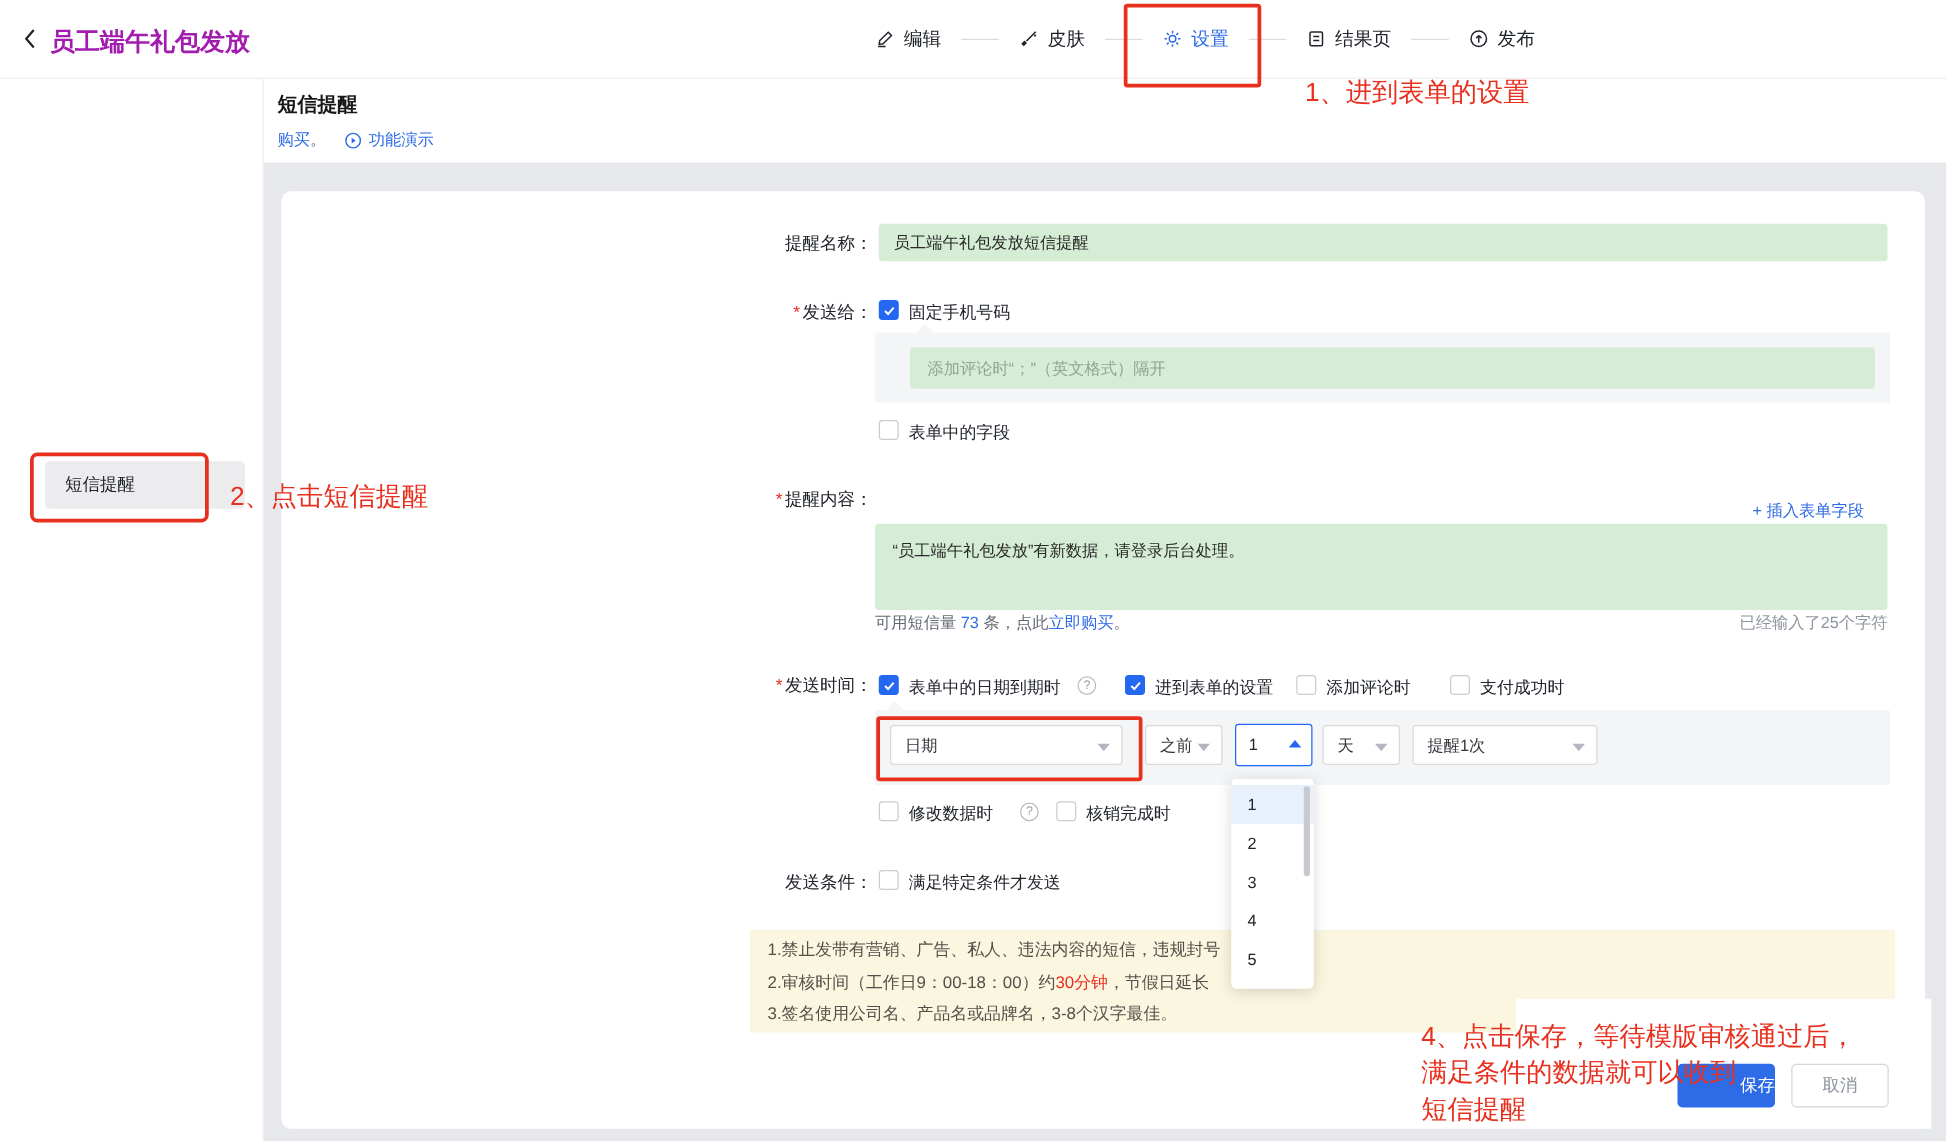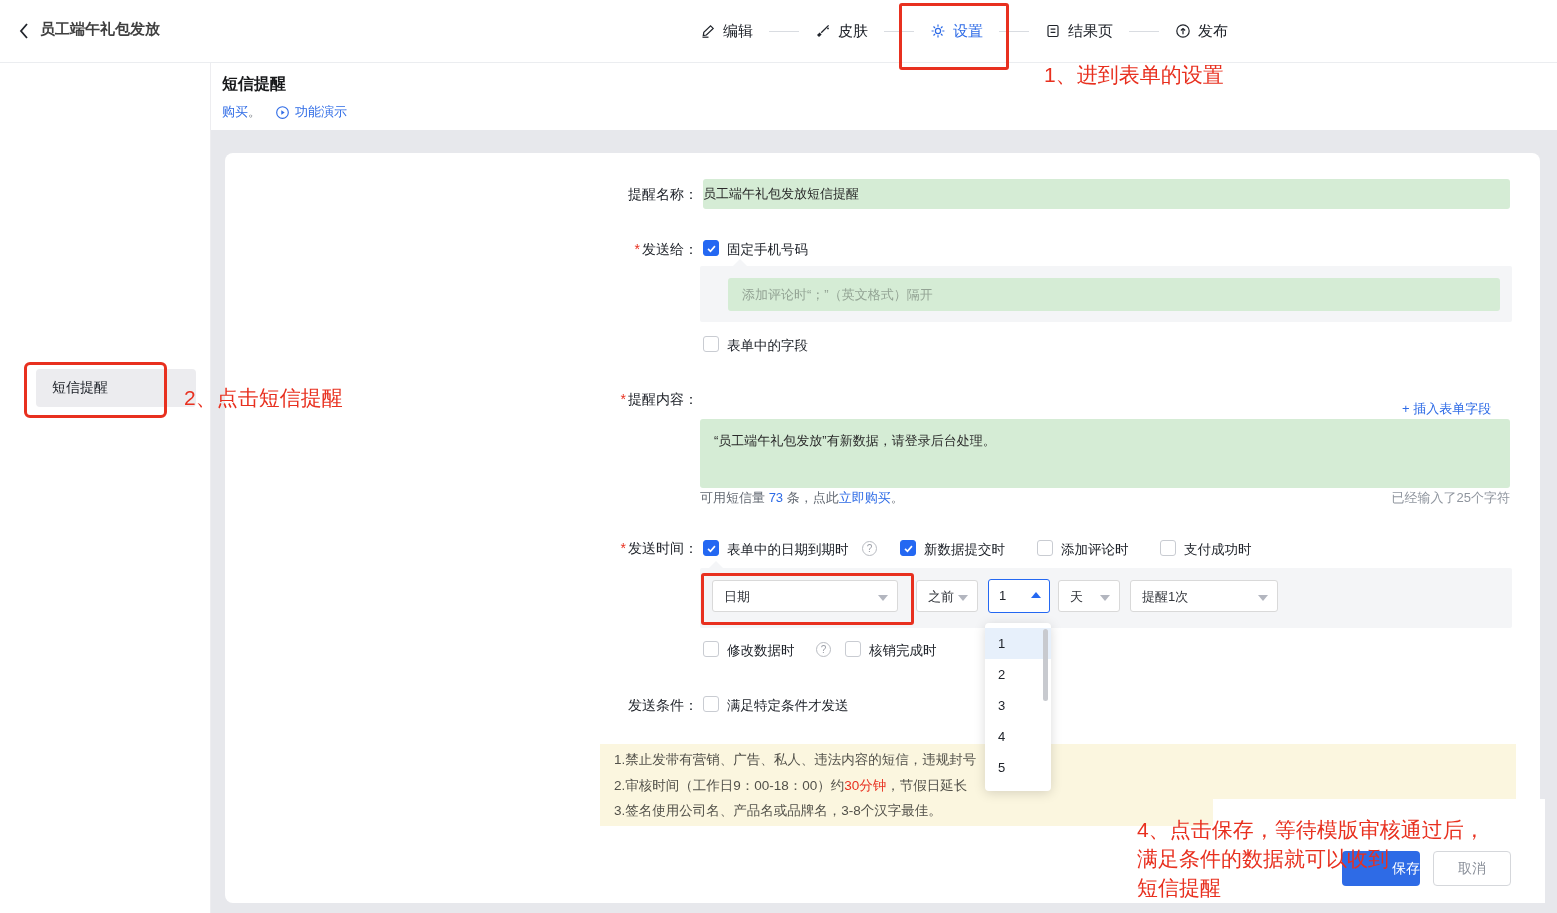--- a/index.html
+++ b/index.html
@@ -1,20 +1,20 @@
 <!DOCTYPE html>
 <html><head>
 <meta charset="utf-8">
 <style>
   html,body{margin:0;padding:0;background:#fff;font-family:"Liberation Sans","DejaVu Sans",sans-serif;}
   #stage{position:relative;width:1557px;height:913px;overflow:hidden;background:#fff;color:#20242b;}
   .abs{position:absolute;}
   
   #topbar{position:absolute;left:0;top:0;width:1557px;height:62px;background:#fff;border-bottom:1px solid #ebedf0;z-index:3;}
-  #title{position:absolute;left:40px;top:20px;font-size:15px;font-weight:bold;color:#404040;font-family:Liberation Serif, serif;}
+  #title{position:absolute;left:40px;top:20px;font-size:20px;font-weight:bold;color:#a21caf;font-family:Liberation Serif, serif;}
   #back{position:absolute;left:14px;top:19px;width:22px;height:24px;cursor:pointer;}
   #tabs{position:absolute;left:700px;top:0;height:62px;display:flex;align-items:center;z-index:4;}
   .tab{display:flex;align-items:center;gap:7px;font-size:15px;color:#20242b;cursor:pointer;}
   .tab.active{color:#2e6be6;}
   .conn{width:30px;height:1px;background:#d9dce1;margin:0 16px;}
   
   .redbox{position:absolute;border:3px solid #e8301f;border-radius:3px;z-index:9;pointer-events:none;}
   .ann{position:absolute;color:#e8301f;font-size:21px;line-height:29px;white-space:pre-line;z-index:9;}
   
   #sidebar{position:absolute;left:0;top:62px;width:210px;height:851px;background:#fff;border-right:1px solid #ededf0;z-index:2;}
@@ -234,21 +234,21 @@
           <path d="M6.7 5.6l3.6 2.4-3.6 2.4z" fill="#2e6be6"></path>
         </svg>
       </span>
     <span class="link">功能演示</span>
   </div>
 
   <div id="graybg"></div>
   <div id="card"></div>
 
   <div class="flabel" style="top:186px;"><span>提醒名称：</span></div>
-  <div class="ginput" style="left:703px;top:179px;width:807px;height:30px;line-height:30px;box-sizing:border-box;">员工端午礼包发放短信提醒</div>
+  <div class="ginput" style="left:703px;top:179px;width:807px;height:30px;line-height:30px;padding-left:12px;box-sizing:border-box;">员工端午礼包发放短信提醒</div>
 
   <div class="flabel" style="top:241px;"><span class="req">*</span><span>发送给：</span></div>
   <div class="cb on" style="left:703px;top:240px;">
       <svg width="11" height="11" viewBox="0 0 16 16">
         <path d="M3 8.5L6.5 12 13 4.5" fill="none" stroke="#fff" stroke-width="2.4"></path>
       </svg>
     </div>
   <div class="cblabel" style="left:727px;top:241px;">固定手机号码</div>
   <div class="notch" style="left:732px;top:259px;"></div>
   <div class="gpanel" style="left:700px;top:266px;width:812px;height:56px;"></div>
@@ -270,21 +270,21 @@
         <path d="M3 8.5L6.5 12 13 4.5" fill="none" stroke="#fff" stroke-width="2.4"></path>
       </svg>
     </div>
   <div class="cblabel" style="left:727px;top:541px;">表单中的日期到期时</div>
   <div class="help" style="left:862px;top:541px;"></div>
   <div class="cb on" style="left:900px;top:540px;">
       <svg width="11" height="11" viewBox="0 0 16 16">
         <path d="M3 8.5L6.5 12 13 4.5" fill="none" stroke="#fff" stroke-width="2.4"></path>
       </svg>
     </div>
-  <div class="cblabel" style="left:924px;top:541px;">新数据提交时</div>
+  <div class="cblabel" style="left:924px;top:541px;">进到表单的设置</div>
   <div class="cb off" style="left:1037px;top:540px;"></div>
   <div class="cblabel" style="left:1061px;top:541px;">添加评论时</div>
   <div class="cb off" style="left:1160px;top:540px;"></div>
   <div class="cblabel" style="left:1184px;top:541px;">支付成功时</div>
 
   <div class="notch" style="left:708px;top:561px;"></div>
   <div class="gpanel" style="left:700px;top:568px;width:812px;height:60px;"></div>
   <div class="sel" style="left:712px;top:580px;width:186px;height:32px;">
     <span class="txt" style="line-height:32px;">日期</span>
     <span class="sc" style="top:14px;"></span>

